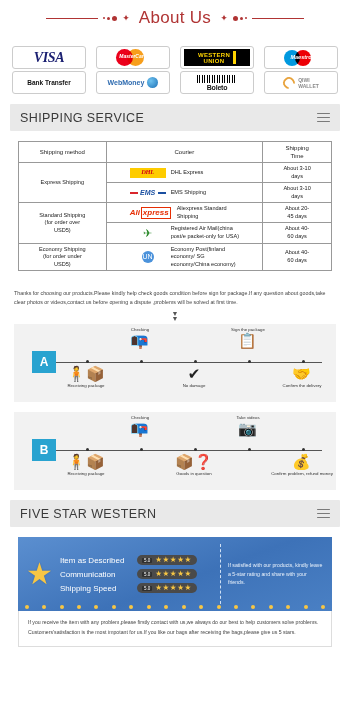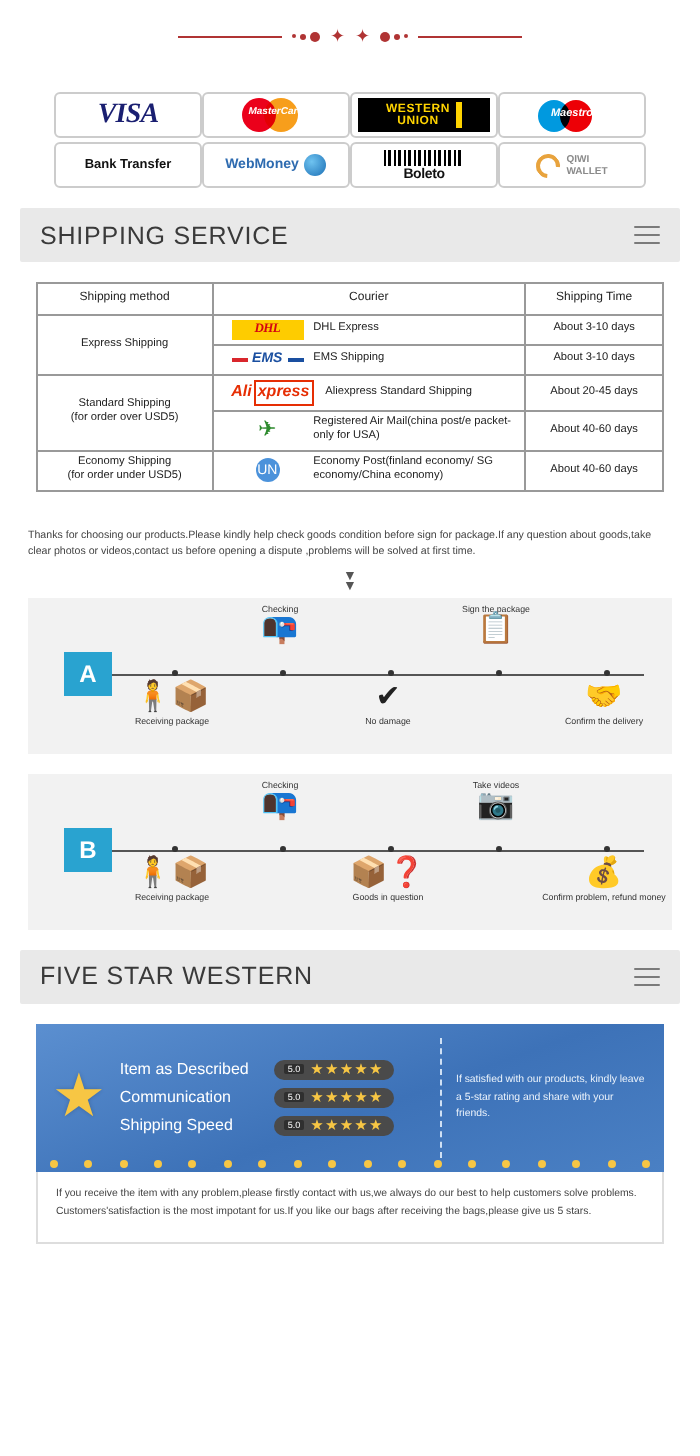--- a/index.html
+++ b/index.html
@@ -33,21 +33,21 @@
     margin: 0 10px; height: 27px; background: #e9e9e9;
     display:flex; align-items:center; justify-content:space-between;
     padding: 0 10px; border-radius: 1px;
   }
   .sec-head .t { font-size: 12.5px; color: #3a3a3a; letter-spacing:.4px; }
   .hamburger { width: 13px; display:flex; flex-direction:column; gap:2.5px; }
   .hamburger span { display:block; height:1.4px; background:#7a7a7a; border-radius:1px; }
 
   
   .pay-wrap { padding: 10px 12px 8px; }
-  .pay-row { display:flex; justify-content:center; margin-bottom:2px; }
+  .pay-row { display:flex; justify-content:space-between; margin-bottom:2px; }
   .pay-card {
     width: 74px; height: 23px; border:1px solid #ccc; border-radius:3px;
     background:#fff; display:flex; align-items:center; justify-content:center;
     overflow:hidden; position:relative;
   }
   .visa { font-family:"Liberation Serif", serif; font-style:italic; font-weight:bold;
           font-size:14px; color:#1a1f71; letter-spacing:-.4px; }
   .mc { display:flex; align-items:center; position:relative; width:40px; height:17px; }
   .mc .c { position:absolute; width:17px; height:17px; border-radius:50%; top:0; }
   .mc .c1 { background:#eb001b; left:3px; }
@@ -76,21 +76,21 @@
   .boleto .tx { font-size:7px; font-weight:bold; color:#111; letter-spacing:-.2px; }
   .qiwi { display:flex; align-items:center; gap:3px; }
   .qiwi .ring { width:12px; height:12px; border:2px solid #e8a33d; border-radius:50%;
                 border-bottom-color:transparent; transform:rotate(-40deg); }
   .qiwi .tx { font-size:5px; color:#8a8a8a; font-weight:bold; line-height:6px; }
 
   
   .ship-wrap { padding: 10px 18px 10px; }
   table.ship { width:100%; border-collapse:collapse; table-layout:fixed; }
   table.ship td, table.ship th {
-    border:1px solid #999; font-size:5.6px; color:#222; padding:2px 5px;
+    border:1px solid #999; font-size:5.6px; color:#222; padding:2px 19px;
     font-weight:normal; text-align:center; vertical-align:middle; line-height:1.35;
   }
   table.ship th { height:16px; font-size:6px; }
   .col-m { width:28%; } .col-c { width:50%; } .col-t { width:22%; }
   .cour-cell { text-align:left !important; display:flex; align-items:center; gap:5px;
                padding-left:4px !important; }
   .cour-cell .nm { font-size:5.6px; }
   .logo-dhl { width:36px; height:10px; background:#fecc00; display:flex;
       align-items:center; justify-content:center; flex:none; }
   .logo-dhl .d { font-family:"Liberation Serif", serif; font-style:italic; font-weight:bold;
@@ -159,20 +159,21 @@
 <div class="page">
 
   <div class="about-banner">
     <div class="about-line"></div>
     <div class="about-dots">
       <i></i>
         <i class="d2"></i>
         <i class="d3"></i>
     </div>
     <span class="about-star">✦</span>
+    <div class="about-title">About Us</div>
     <span class="about-star">✦</span>
     <div class="about-dots">
       <i class="d3"></i>
         <i class="d2"></i>
         <i></i>
     </div>
     <div class="about-line"></div>
   </div>
 
 

